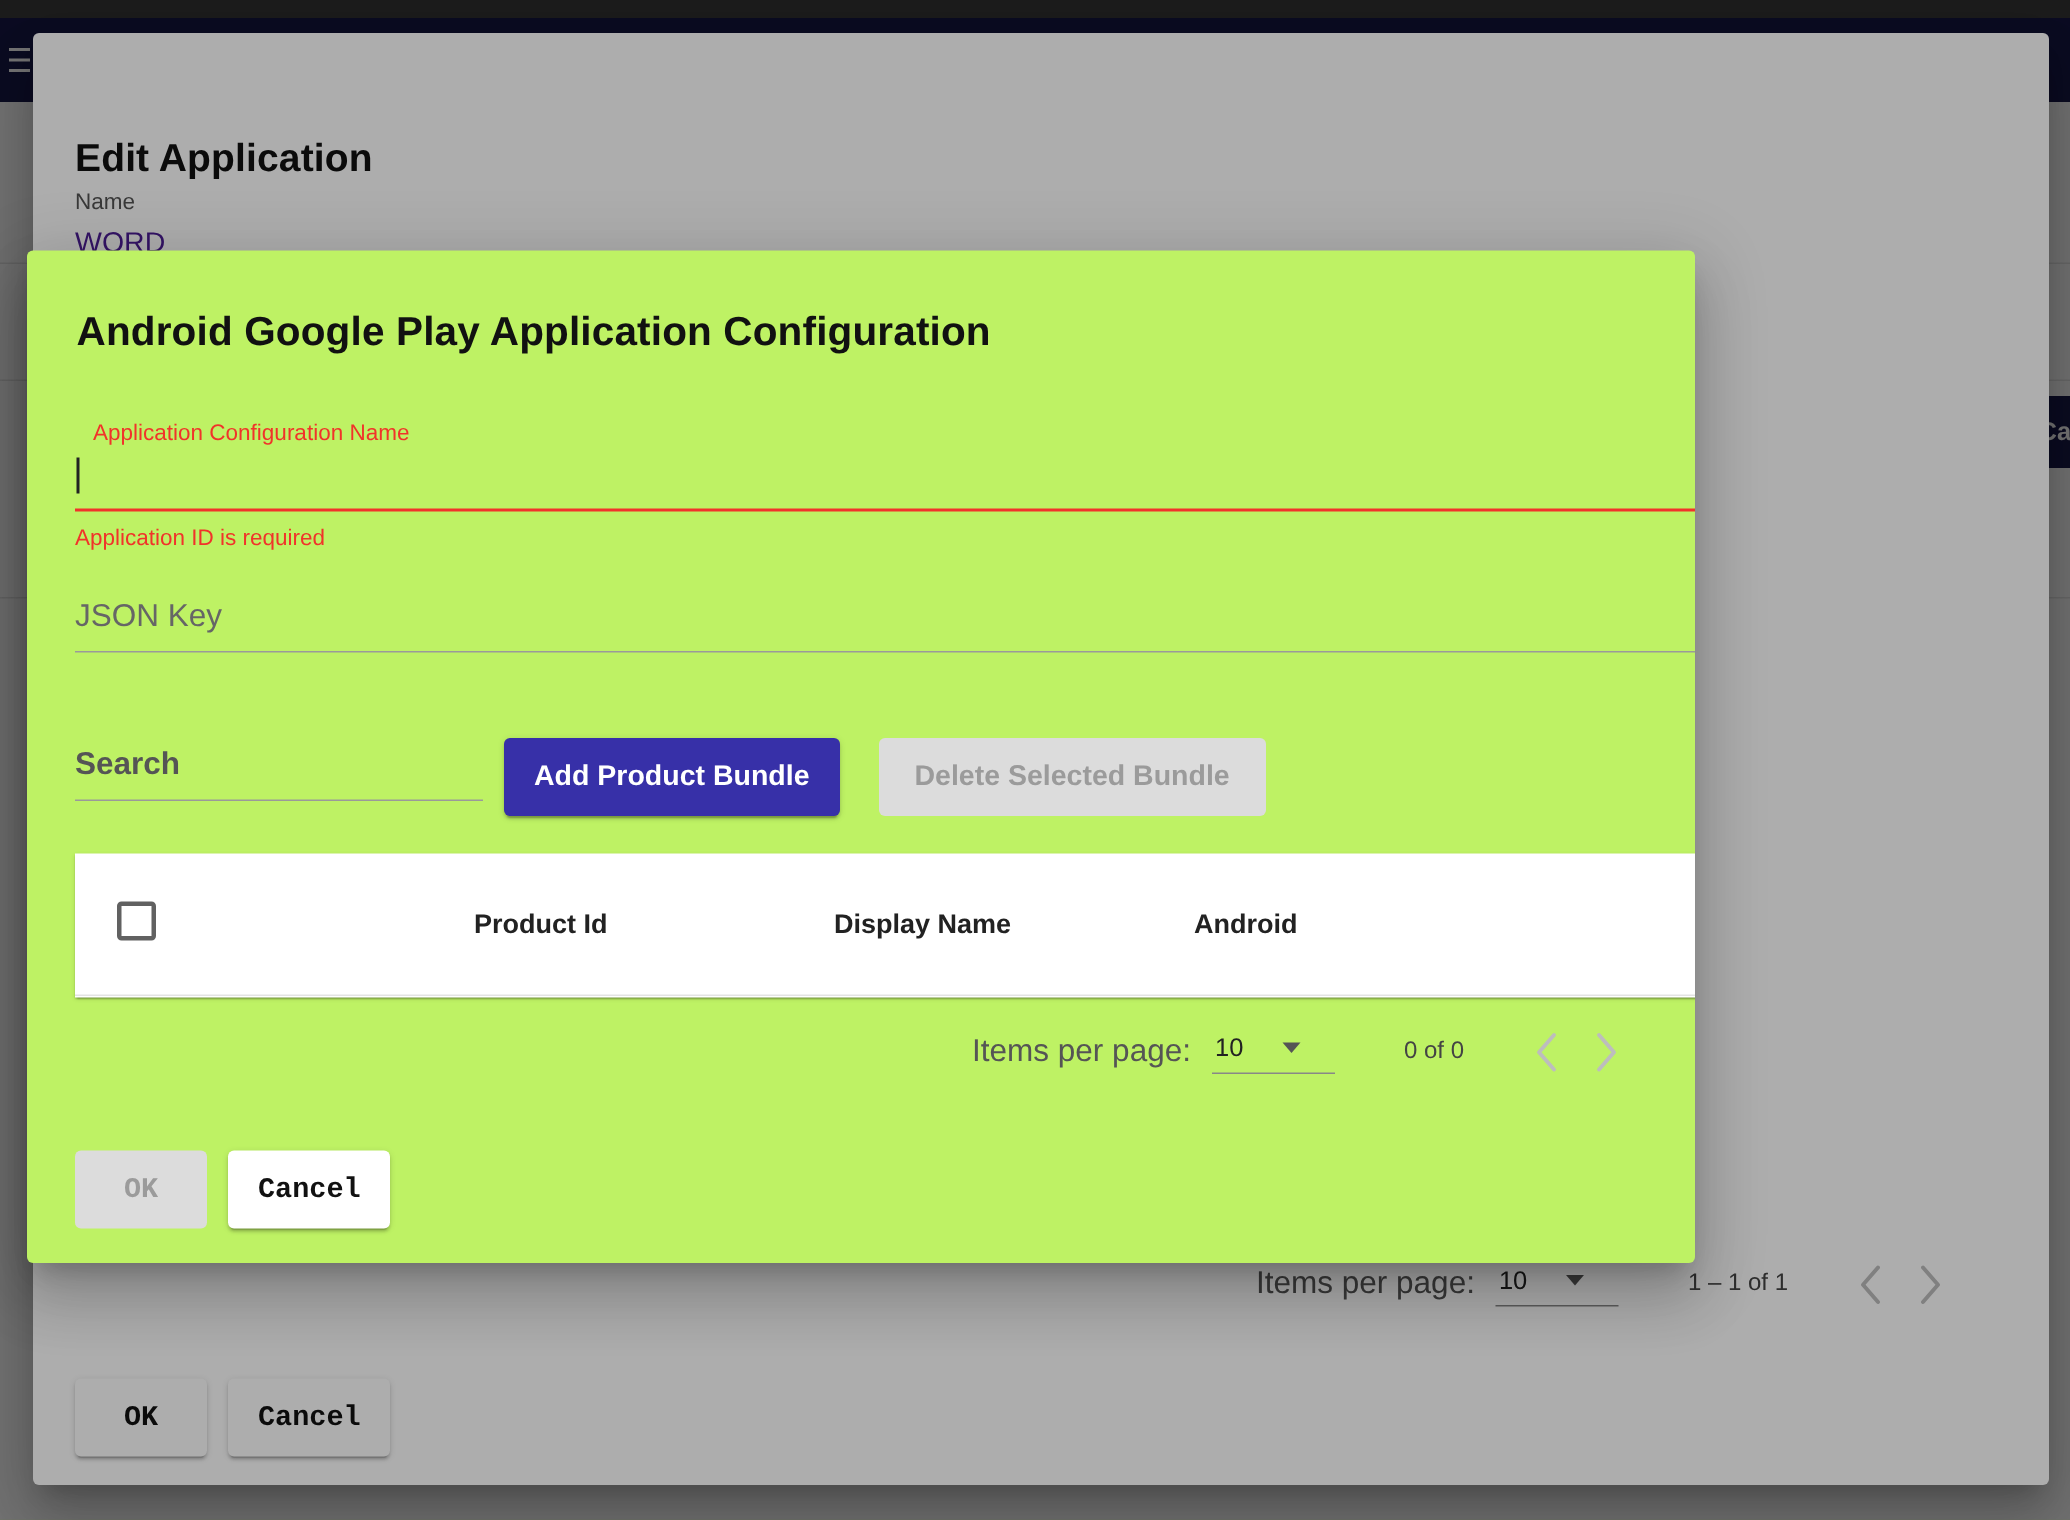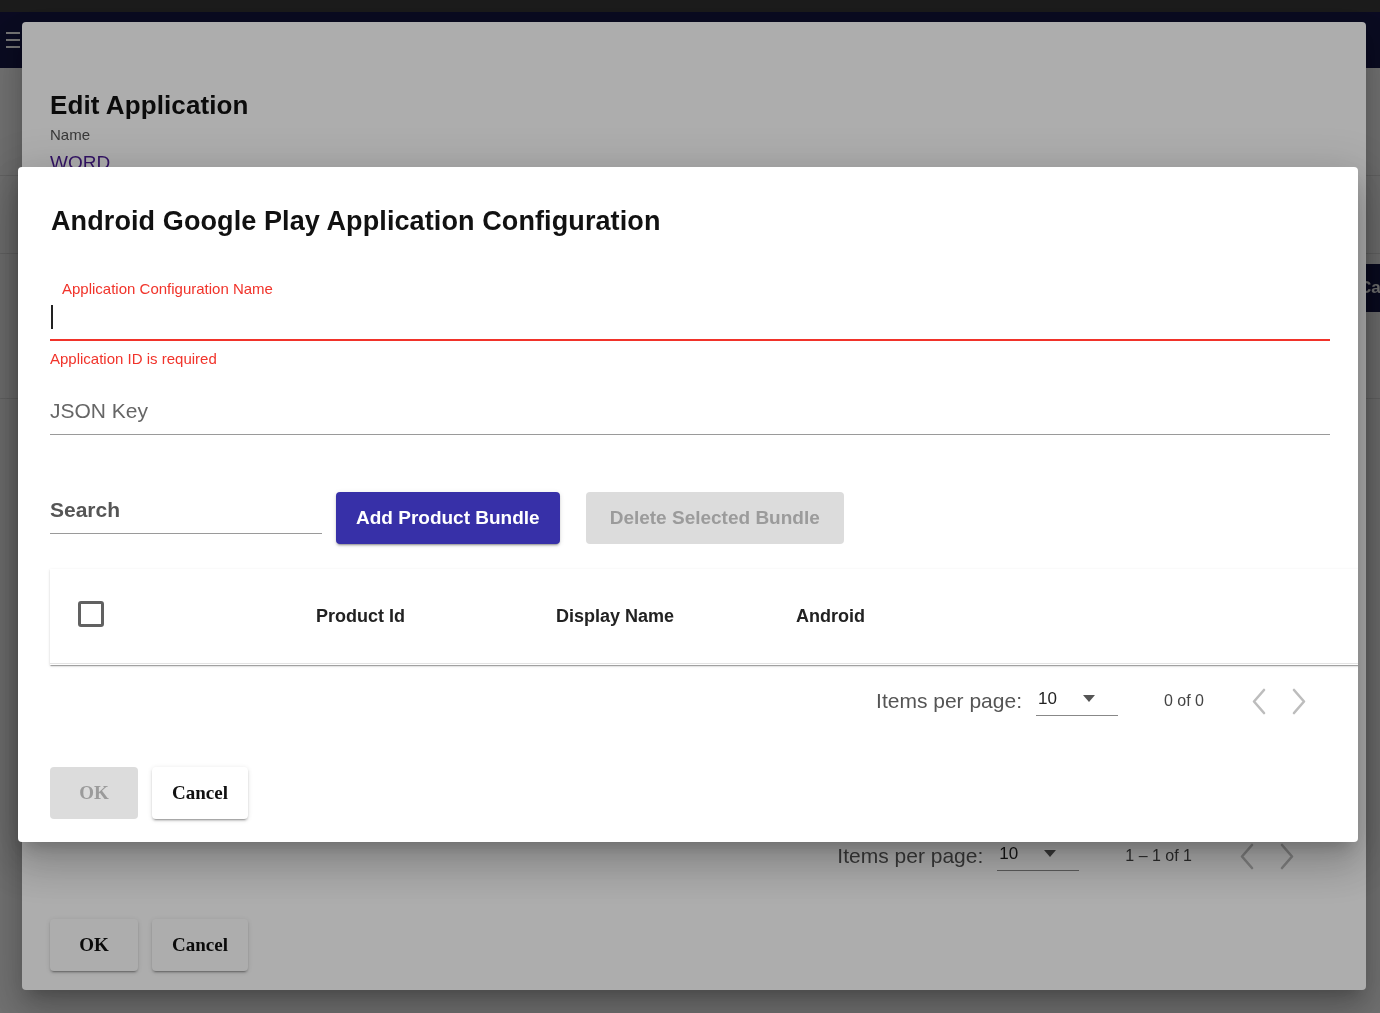--- a/index.html
+++ b/index.html
@@ -118,43 +118,43 @@
     background: none; border: none; padding: 0;
     font-family: "Liberation Sans", sans-serif;
   }
 
   
   .mat-btn {
     min-width: 88px; height: 52px;
     padding: 0 20px;
     border: none; border-radius: 4px;
     font-size: 19px; font-weight: 700;
-    font-family: Liberation Serif, serif;
+    font-family: Liberation Mono, monospace;
     background: #ffffff; color: #111;
     box-shadow: 0 3px 1px -2px rgba(0,0,0,.2),
                 0 2px 2px 0 rgba(0,0,0,.14),
                 0 1px 5px 0 rgba(0,0,0,.12);
     cursor: pointer;
   }
   .mat-btn.disabled {
     background: #dcdcdc; color: #9b9b9b; box-shadow: none; cursor: default;
   }
 
   
   .backdrop-inner {
     position: absolute; inset: 0;
     background: rgba(0,0,0,0.32);
   }
 
   
   #inner-dialog {
     position: absolute;
     left: 18px; top: 167px;
-    width: 1340px; height: 675px;
-    background: #ffffff;
+    width: 1112px; height: 675px;
+    background: #bef264;
     border-radius: 4px;
     box-shadow: 0 11px 15px -7px rgba(0,0,0,.2),
                 0 24px 38px 3px rgba(0,0,0,.14),
                 0 9px 46px 8px rgba(0,0,0,.12);
     overflow: hidden;
   }
   .inner-title {
     position: absolute; left: 33px; top: 39px;
     font-size: 27px; font-weight: 700; color: #111;
     letter-spacing: .1px;

